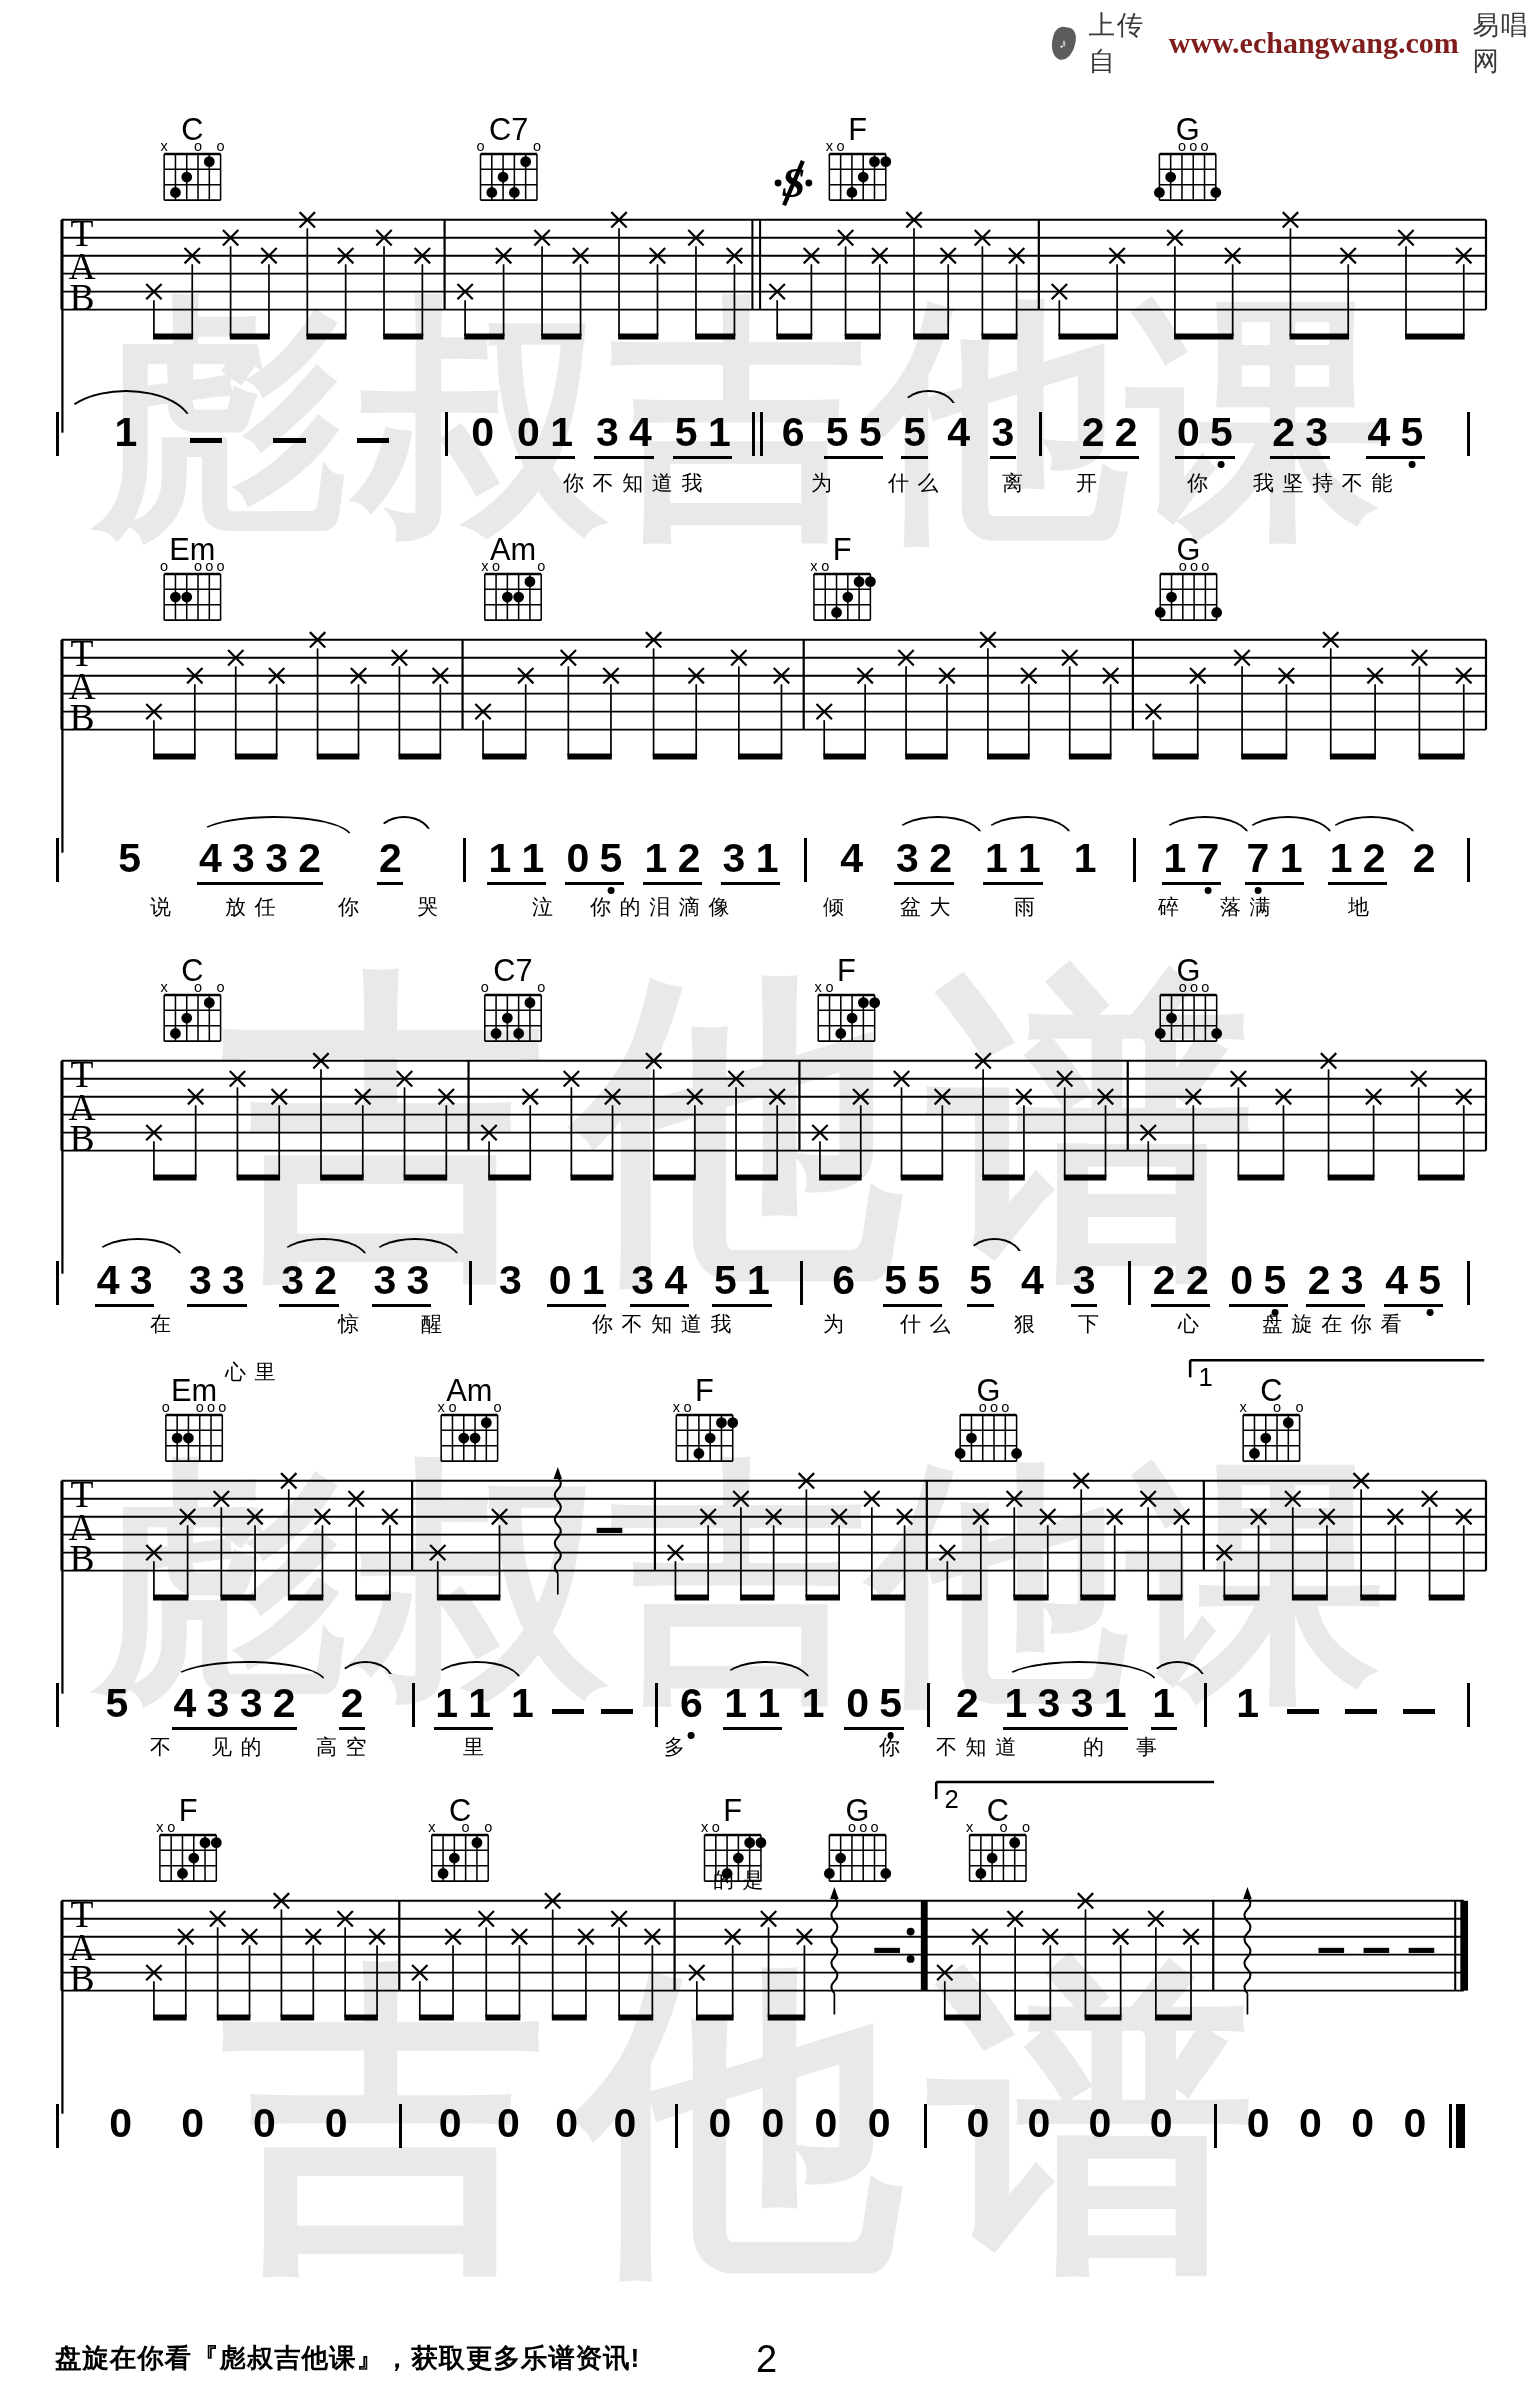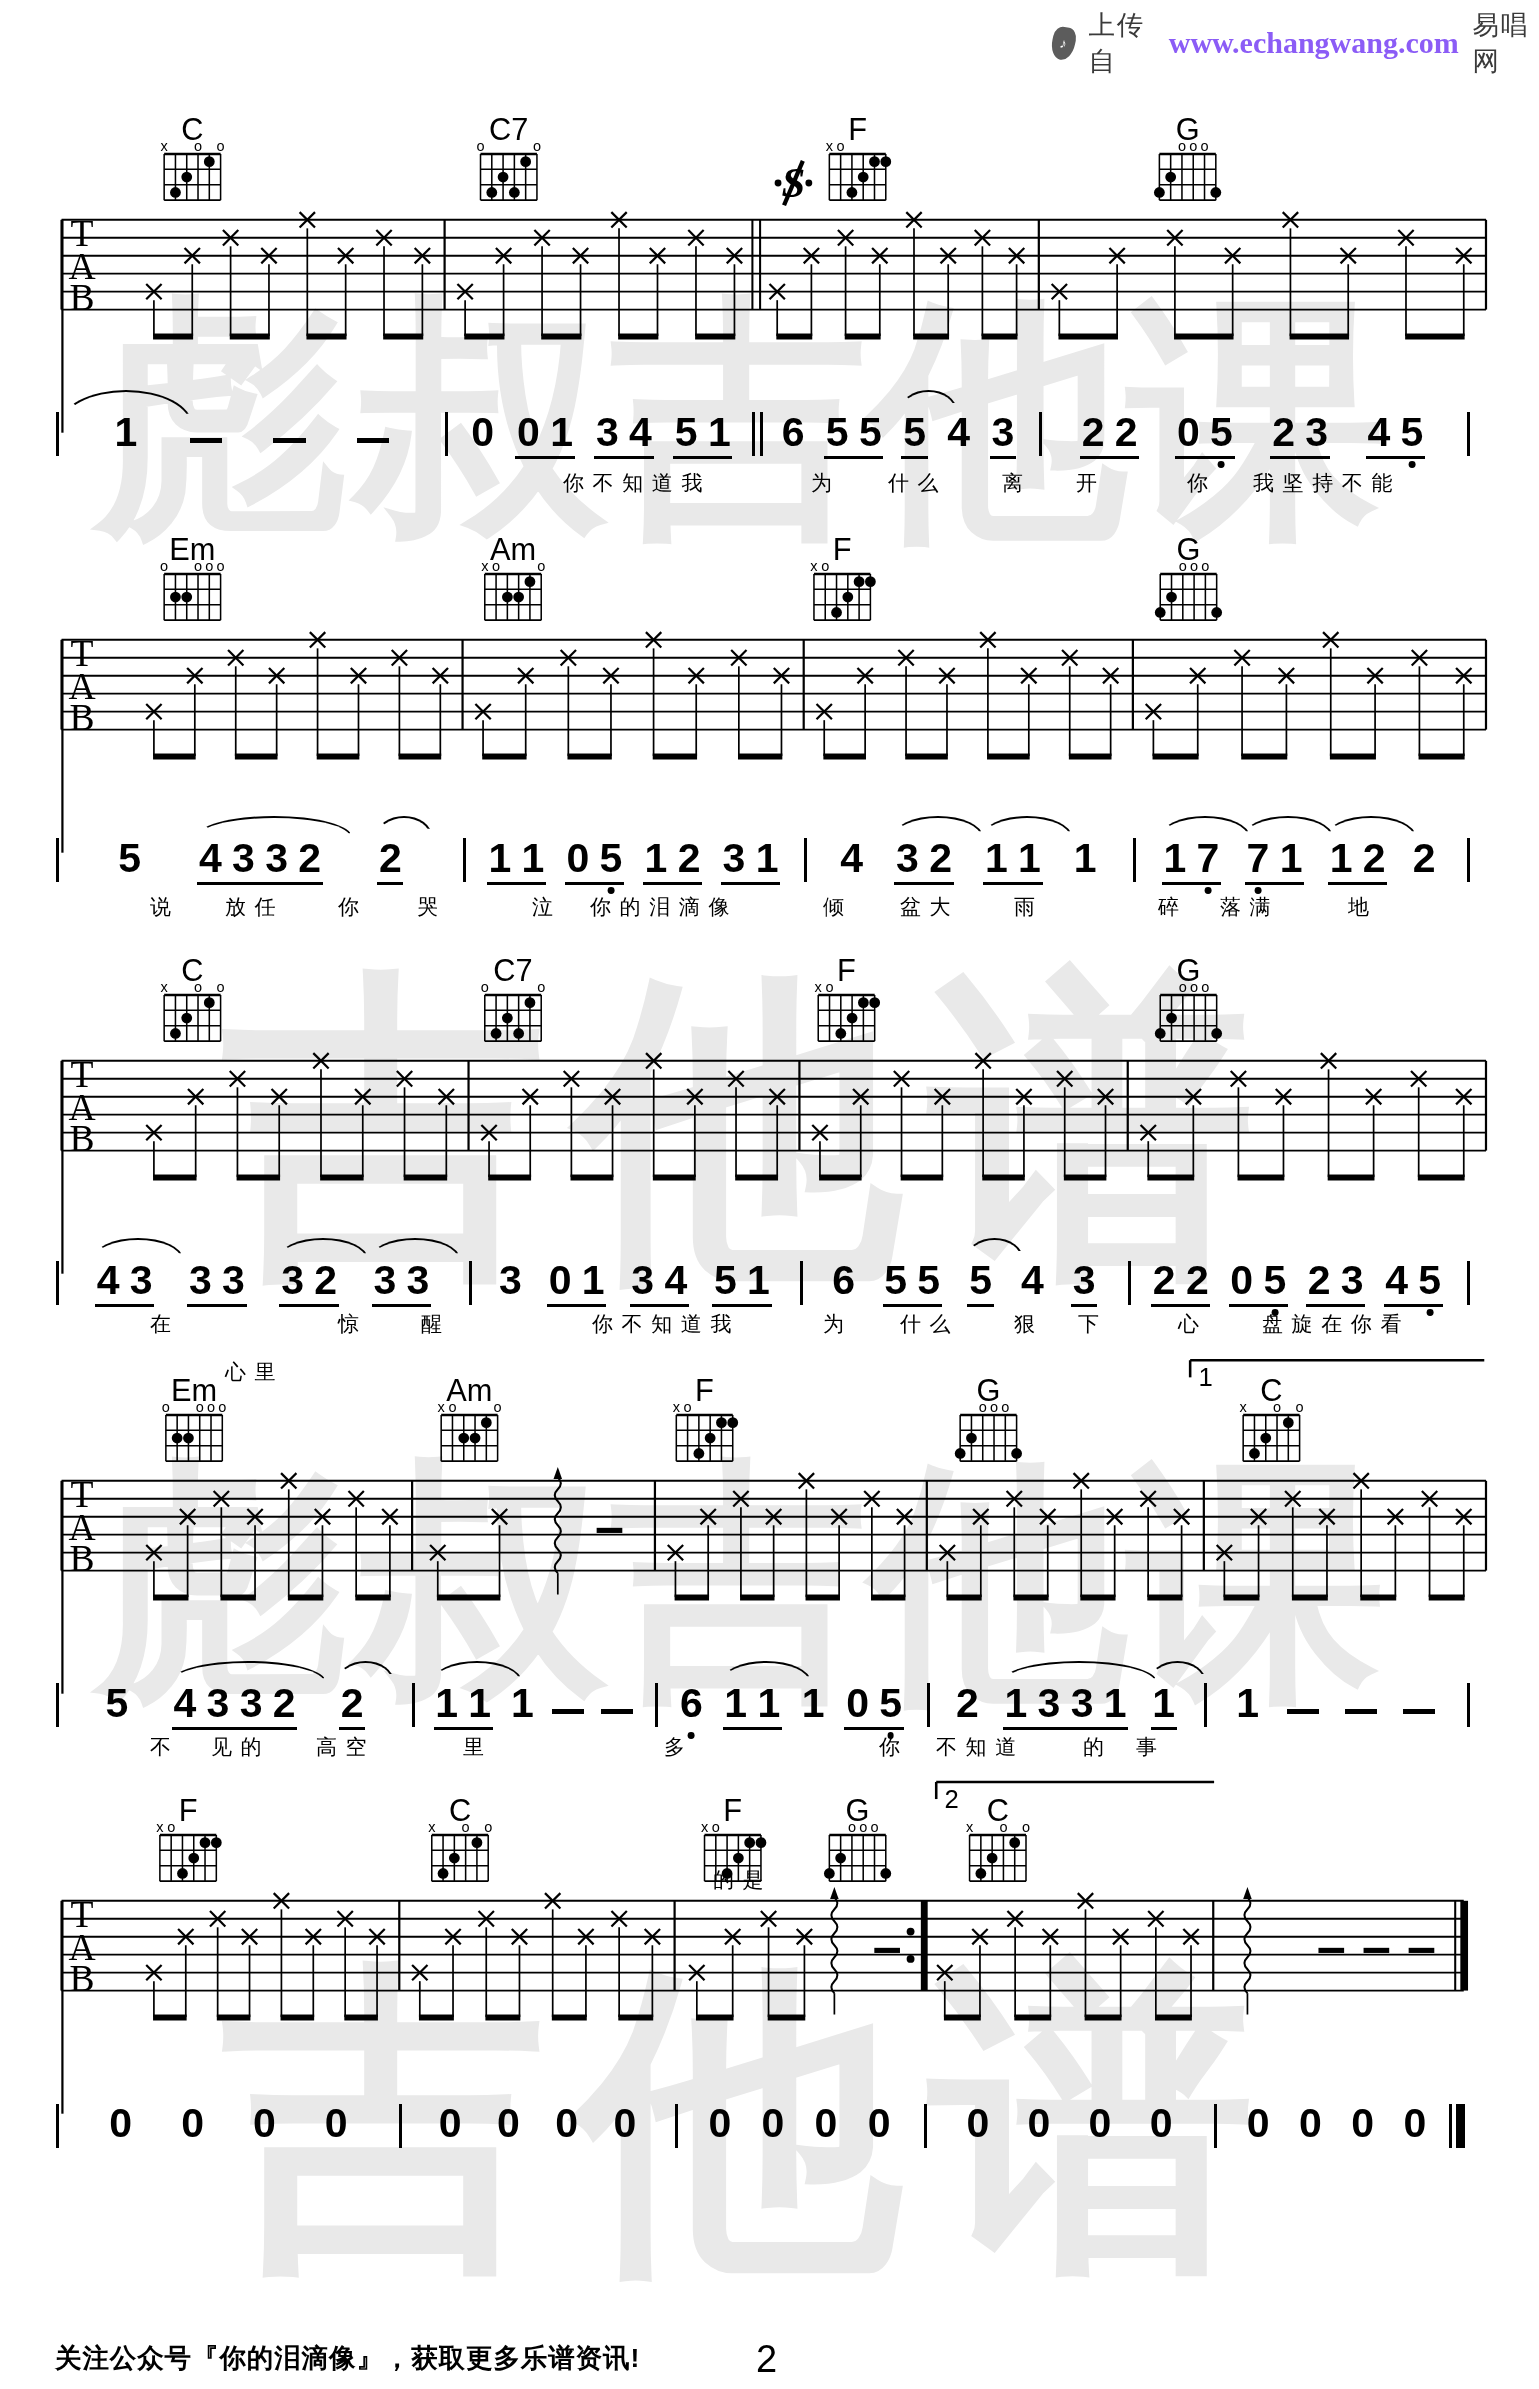--- a/index.html
+++ b/index.html
@@ -5,21 +5,21 @@
   html,body{margin:0;padding:0;background:#fff;}
   #page{position:relative;width:1539px;height:2389px;background:#ffffff;overflow:hidden;
         font-family:"Liberation Sans",sans-serif;color:#000;}
   .wm{position:absolute;color:#e9e9e9;font-weight:700;white-space:nowrap;z-index:0;
       transform:translateX(-50%);font-family:"Liberation Sans",sans-serif;line-height:1;}
   
   .hdr{position:absolute;top:6.8px;left:1052px;display:flex;align-items:center;gap:13.7px;z-index:5;}
   .pick{width:29px;height:32.5px;background:#5c5c5c;border-radius:46% 46% 58% 58%/40% 40% 64% 64%;
         transform:rotate(12deg);color:#fff;font-size:13.7px;display:flex;align-items:center;justify-content:center;}
   .hdr .t1,.hdr .t2{font-size:26.5px;color:#3a3a3a;letter-spacing:1.7px;font-weight:500;}
-  .hdr .url{font-size:30px;color:#8b5cf6;font-weight:700;font-family:"Liberation Serif",serif;}
+  .hdr .url{font-size:30px;color:#7f1d1d;font-weight:700;font-family:"Liberation Serif",serif;}
   
   .sys{position:absolute;left:0;z-index:1;}
   
   .jm{position:absolute;display:flex;justify-content:space-evenly;align-items:flex-end;height:50px;z-index:2;}
   .grp{position:relative;display:inline-flex;align-items:flex-end;font-size:41px;font-weight:700;line-height:1;
        border-bottom:3.4px solid transparent;padding:0 1.7px 2.6px 1.7px;}
   .grp.u{border-bottom-color:#000;}
   .grp.arc::before{content:"";position:absolute;left:-1.7px;right:-29px;top:-22px;height:17px;
        border:2.6px solid transparent;border-top-color:#000;border-radius:50%/100% 100% 0 0;}
   .note{position:relative;display:inline-block;}
@@ -40,21 +40,21 @@
 <body>
 
 <div id="page">
   <div class="hdr">
     <div class="pick">♪</div>
     <span class="t1">上传自</span>
     <span class="url">www.echangwang.com</span>
     <span class="t2">易唱网</span>
   </div>
 
-  <div class="ftr-l">关注公众号『你的泪滴像』，获取更多乐谱资讯!</div>
+  <div class="ftr-l">盘旋在你看『彪叔吉他课』，获取更多乐谱资讯!</div>
   <div class="pg">2</div>
 <div class="wm" style="left: 740px; top: 291px; font-size: 257px; letter-spacing: 1.7px;">彪叔吉他课</div>
     <div class="wm" style="left: 753px; top: 966px; font-size: 325px; letter-spacing: 29px;">吉他谱</div>
     <div class="wm" style="left: 740px; top: 1454px; font-size: 257px; letter-spacing: 1.7px;">彪叔吉他课</div>
     <div class="wm" style="left: 753px; top: 1958px; font-size: 325px; letter-spacing: 29px;">吉他谱</div>
     <svg width="1539" height="368" class="sys" style="top: 70px;" viewBox="0 0 1800 430">
       <line x1="72" y1="175" x2="1738" y2="175" stroke="#000" stroke-width="2.2"></line>
       <line x1="72" y1="196" x2="1738" y2="196" stroke="#000" stroke-width="2.2"></line>
       <line x1="72" y1="217" x2="1738" y2="217" stroke="#000" stroke-width="2.2"></line>
       <line x1="72" y1="238" x2="1738" y2="238" stroke="#000" stroke-width="2.2"></line>

